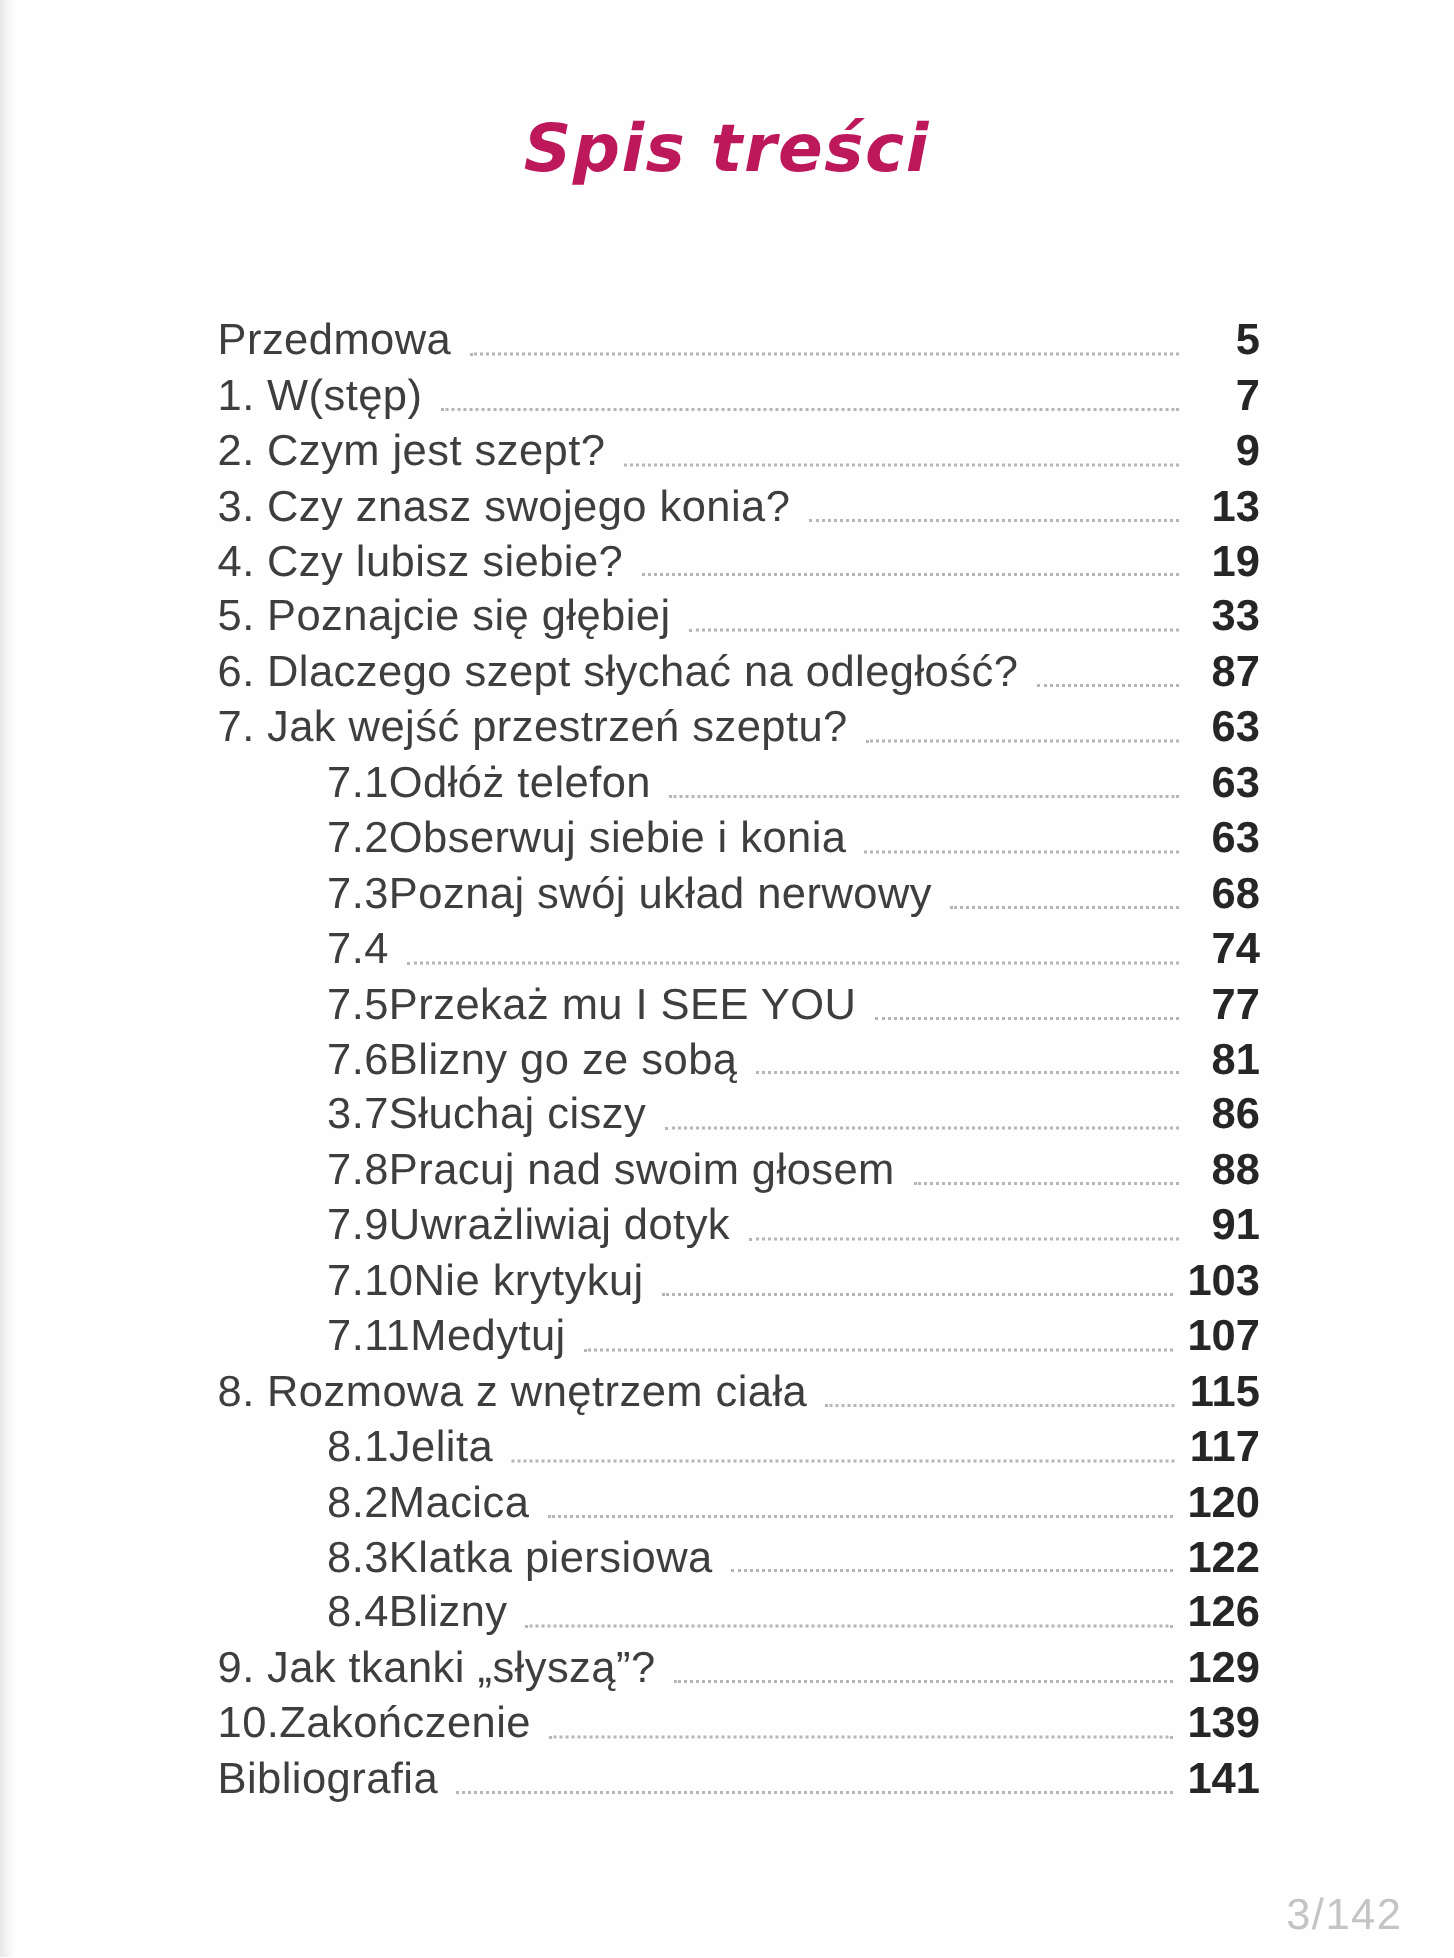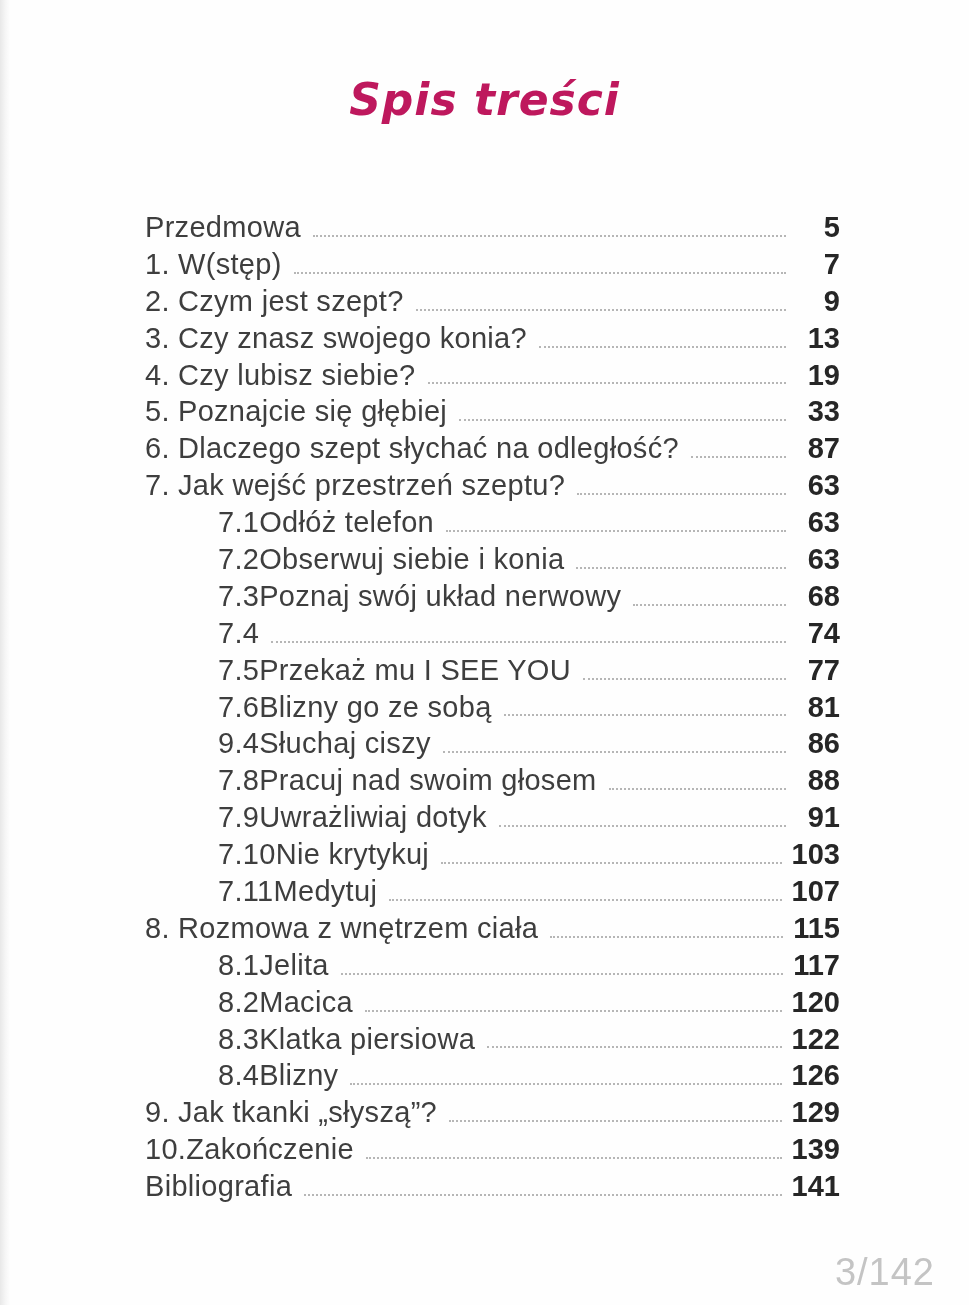--- a/index.html
+++ b/index.html
@@ -63,21 +63,21 @@
     flex: none;
     min-width: 44px;
     text-align: right;
     font-weight: bold;
     color: #262626;
   }
   .page-indicator {
     position: absolute;
     right: 34px;
     bottom: 11px;
-    font-size: 38px;
+    font-size: 29px;
     color: #c4c4c4;
     letter-spacing: 1px;
   }
 </style>
 </head>
 <body>
 
 <div class="page">
   <div class="left-edge"></div>
 
@@ -175,21 +175,21 @@
   </div>
 
   <div class="row l1">
     <span class="num">7.6</span>
     <span class="label">Blizny go ze sobą</span>
     <span class="leader"></span>
     <span class="pagenum">81</span>
   </div>
 
   <div class="row l1">
-    <span class="num">9.4</span>
+    <span class="num">3.7</span>
     <span class="label">Słuchaj ciszy</span>
     <span class="leader"></span>
     <span class="pagenum">86</span>
   </div>
 
   <div class="row l1">
     <span class="num">7.8</span>
     <span class="label">Pracuj nad swoim głosem</span>
     <span class="leader"></span>
     <span class="pagenum">88</span>

